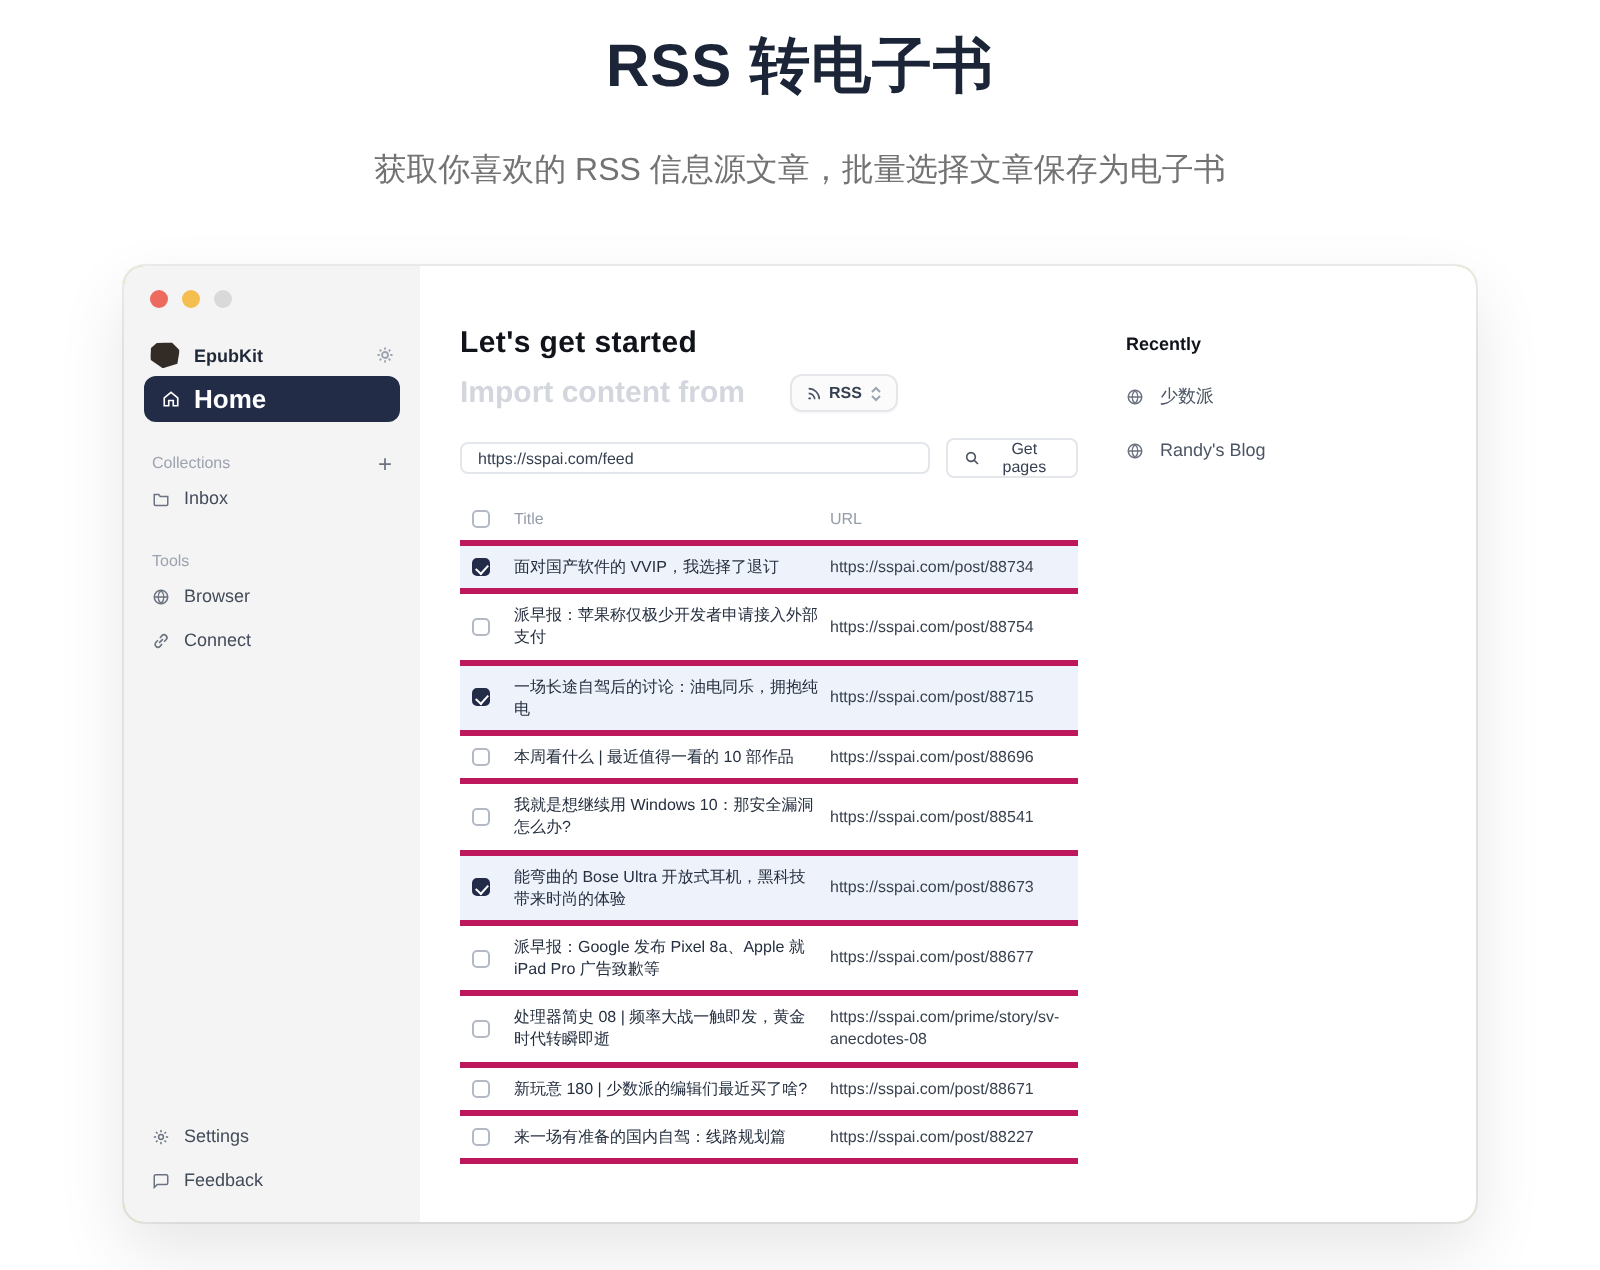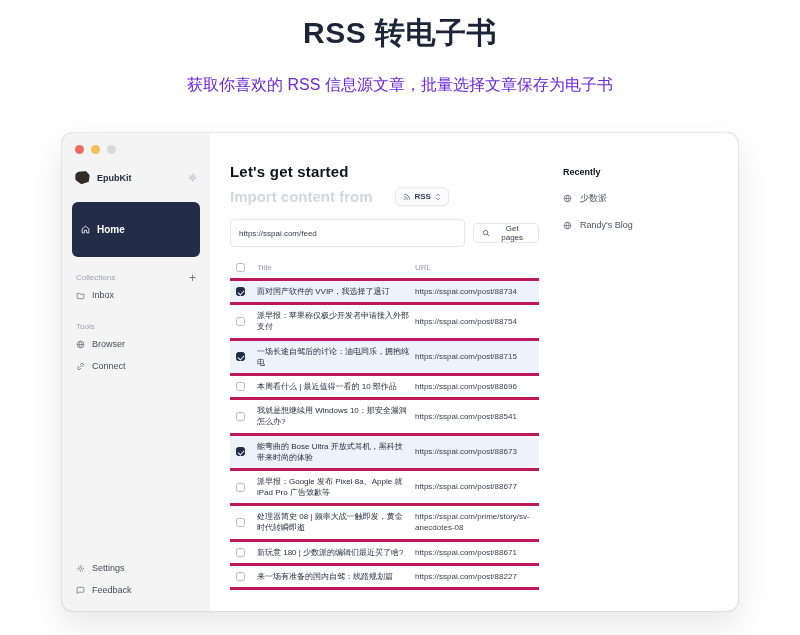--- a/index.html
+++ b/index.html
@@ -2,59 +2,59 @@
 <html><head>
 <meta charset="utf-8">
 <style>
   * { box-sizing: border-box; margin: 0; padding: 0; }
   html,body { width:800px; height:635px; background:#ffffff; overflow:hidden;
     font-family:"Liberation Sans", "DejaVu Sans", sans-serif; }
 
   
   .hero { text-align:center; padding-top:13px; }
   .hero-title { font-size:30px; font-weight:800; color:#1b2537; letter-spacing:.5px; }
-  .hero-sub { margin-top:21px; font-size:16px; color:#6d28d9; }
+  .hero-sub { margin-top:21px; font-size:16px; color:#737373; }
 
   
   .window { width:676px; height:478px; margin:37px auto 0; border-radius:10px;
     background:#84cc16; display:flex; overflow:hidden;
     box-shadow:0 0 0 1px rgba(0,0,0,.07), 0 14px 34px rgba(0,0,0,.10); }
 
   
   .sidebar { width:148px; background:#f4f4f5; display:flex; flex-direction:column;
     padding:10px 9px 10px; flex-shrink:0; }
   .traffic { display:flex; gap:7px; padding:2px 4px 0; }
   .dot { width:9px; height:9px; border-radius:50%; }
   .brand { display:flex; align-items:center; gap:7px; margin:17px 4px 0; }
   .logo { width:15px; height:13px; background:#332b25; transform:rotate(-6deg);
     clip-path:polygon(28% 0,78% 6%,100% 38%,88% 88%,38% 100%,0 62%,6% 18%); flex-shrink:0; }
   .brand-name { font-size:9px; font-weight:700; color:#1f2937; flex:1; }
   .sun { color:#9ca3af; }
-  .nav-home { margin:18px 1px 0; background:#222c47; color:#fff; border-radius:6px;
-    padding:22px 9px; font-size:10px; font-weight:600; display:flex; gap:7px; align-items:center; cursor:pointer; }
+  .nav-home { margin:4px 1px 0; background:#222c47; color:#fff; border-radius:6px;
+    padding:4px 9px; font-size:13px; font-weight:600; display:flex; gap:7px; align-items:center; cursor:pointer; }
   .sec { display:flex; align-items:center; justify-content:space-between;
     margin:16px 5px 2px; font-size:8px; color:#9ca3af; }
   .sec-plus { font-size:12px; color:#6b7280; cursor:pointer; line-height:8px; }
   .side-item { display:flex; gap:7px; align-items:center; padding:6px 5px;
     font-size:9px; color:#434c59; cursor:pointer; }
   .side-bottom { margin-top:auto; }
   .icn { display:inline-flex; align-items:center; justify-content:center; flex-shrink:0; }
   .icn svg { display:block; }
 
   
   .main { flex:1; background:#fff; padding:30px 18px 0 20px; display:flex; }
   .content { width:309px; flex-shrink:0; }
   .h1 { font-size:15px; font-weight:700; color:#10131a; letter-spacing:.2px; }
   .import-line { margin-top:7px; display:flex; align-items:center; gap:22px;
     font-size:15px; font-weight:600; color:#d3d7dd; }
   .src-chip { display:inline-flex; align-items:center; gap:4px; border:1px solid #e5e7eb;
     background:#fbfbfc; border-radius:6px; padding:4px 7px; font-size:8px; font-weight:700;
     color:#374151; cursor:pointer; box-shadow:0 1px 1px rgba(0,0,0,.03); }
   .search-row { margin-top:13px; display:flex; gap:8px; align-items:center; }
-  .url-input { width:241px; height:28px; border:1px solid #e3e6ea; border-radius:4px;
+  .url-input { width:241px; height:16px; border:1px solid #e3e6ea; border-radius:4px;
     font-size:8px; color:#374151; padding:0 8px; outline:none;
     font-family:"Liberation Sans", sans-serif; }
   .get-btn { height:20px; border:1px solid #e3e6ea; background:#fff; border-radius:4px;
     display:inline-flex; align-items:center; gap:4px; padding:0 8px; font-size:8px;
     color:#374151; font-weight:400; cursor:pointer; }
 
   
   .table { margin-top:10px; border-bottom:1px solid #e9ecef; }
   .thead, .trow { display:grid; grid-template-columns:15px 152px 1fr; column-gap:6px;
     align-items:center; padding:5px 5px 5px 6px; border-bottom:3px solid #be185d; }

